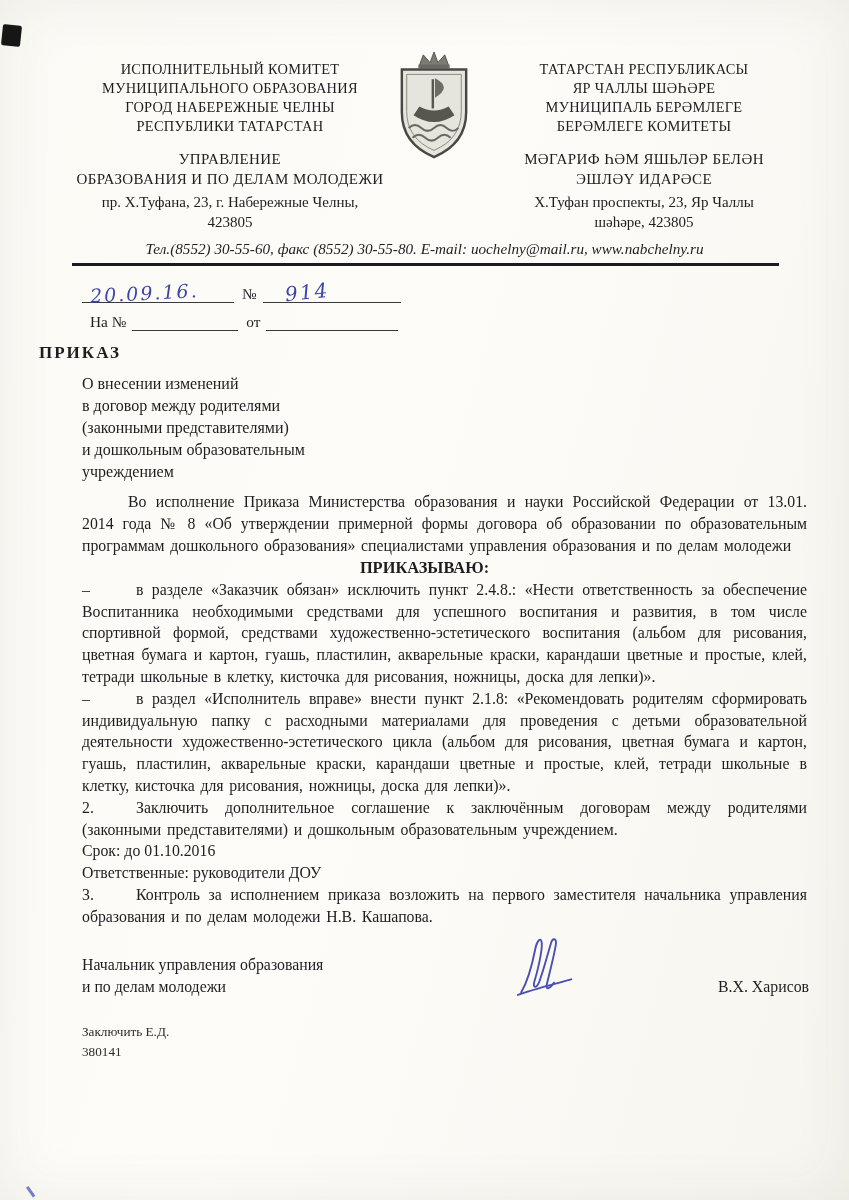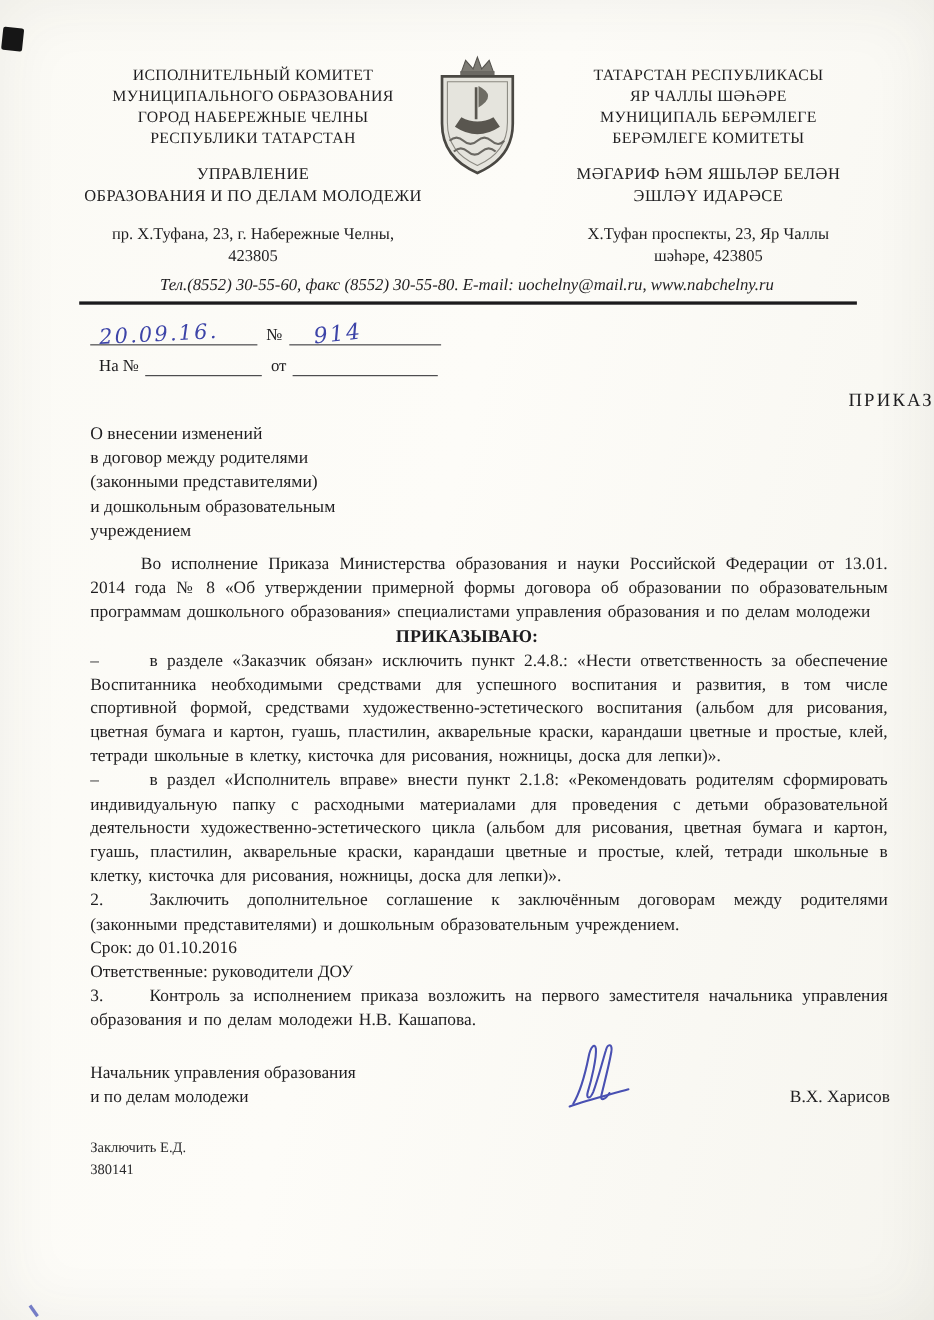--- a/index.html
+++ b/index.html
@@ -13,41 +13,41 @@
     box-shadow:inset 0 0 60px rgba(60,55,40,.07);
     padding-top:48px;
   }
   .prelines { white-space:pre-line; }
 
   .letterhead { display:flex; justify-content:space-between; align-items:flex-start; padding:0 44px 0 76px; }
   .lh-left  { width:308px; text-align:center; }
   .lh-right { width:322px; text-align:center; }
   .org  { font-size:14.4px; line-height:1.32; letter-spacing:.3px; white-space:pre-line;margin-top:12px; }
   .dept { margin-top:14px; font-size:15px; line-height:1.3; letter-spacing:.4px; white-space:pre-line; }
-  .addr { margin-top:15px; font-size:15px; line-height:1.3; white-space:pre-line; }
+  .addr { margin-top:4px; font-size:15px; line-height:1.3; white-space:pre-line; }
   .lh-emblem { width:92px; display:flex; justify-content:center; padding-top:2px; }
 
   .contact { text-align:center; font-size:15.2px; margin-top:8px;font-style:italic; }
   .rule { margin:5px 70px 0 72px; border-bottom:3px solid #1c1b1d; }
 
   .refblock { margin:12px 0 0 82px; width:336px; font-size:15.3px; }
   .ref-line { display:flex; align-items:flex-end; height:25px; }
   .line2 { margin-top:3px; }
   .ref-slot { position:relative; border-bottom:1.3px solid #3a3a3c; height:100%; }
   .slot-a { width:152px; }
   .slot-b { width:138px; }
   .slot-c { width:106px; }
   .slot-d { width:132px; }
   .ref-label { padding:0 6px 0 8px; }
   .hand { position:absolute; bottom:-2px; color:#3d44a8; font-style:italic;
           font-family:"DejaVu Serif",serif; font-size:19px; letter-spacing:2px; }
   .hand-date { left:8px; transform:rotate(-3deg); }
   .hand-num  { left:22px; transform:rotate(-6deg); font-size:20px; }
 
-  .doc-title { text-align:right; font-weight:normal; font-size:17px; letter-spacing:2px; margin-top:12px; }
+  .doc-title { text-align:left; font-weight:bold; font-size:17px; letter-spacing:2px; margin-top:12px;padding-left:39px; }
   .subject { margin:10px 0 0 82px; font-size:16px; line-height:1.38; }
 
   .body-par { margin:0 42px 0 82px; text-align:justify; font-size:15.8px; line-height:1.38; word-spacing:1.8px; }
   .indent { text-indent:46px; margin-top:8px; }
   .resolve { text-align:center; font-weight:bold; font-size:16.4px; margin:1px 0; }
   .marker { display:inline-block; width:54px; }
   .plain { margin:0 42px 0 82px; font-size:15.8px; line-height:1.38; }
 
   .sig-row { position:relative; display:flex; justify-content:space-between; align-items:flex-end;
              margin:26px 40px 0 82px; font-size:15.8px; }

